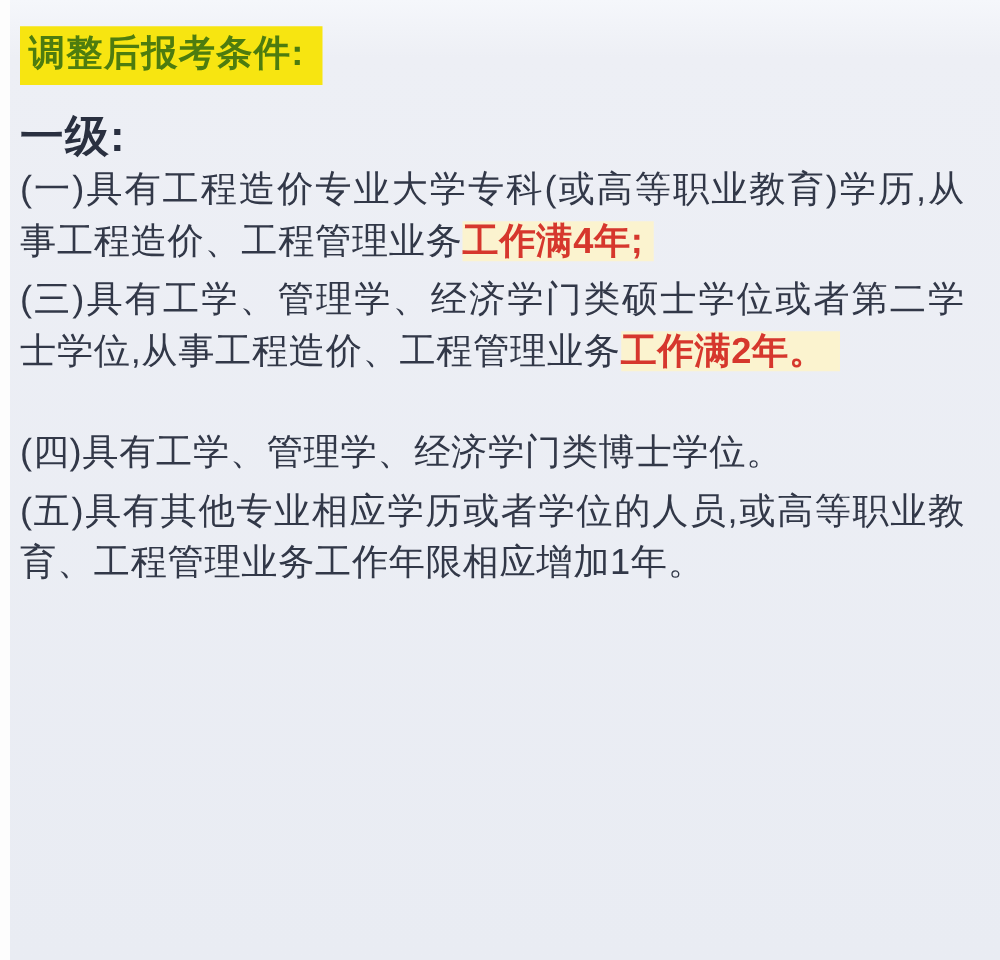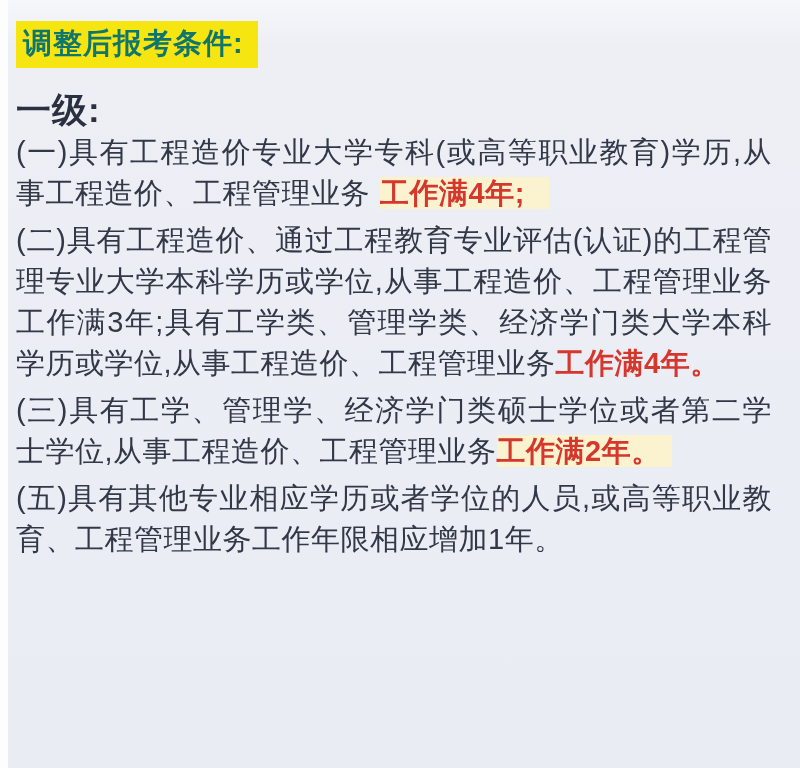--- a/index.html
+++ b/index.html
@@ -38,21 +38,21 @@
     letter-spacing: 0.5px;
     line-height: 41px;
     text-align: justify;
   }
   .title-row {
     line-height: 41px;
   }
   .title-mark {
     display: inline-block;
     background: #f7e511;
-    color: #0f766e;
+    color: #4d7c0f;
     font-weight: 700;
     padding: 2px 14px 4px 7px;
     letter-spacing: 1px;
   }
   .section {
     margin: 21px 0 2px 0;
     font-size: 35px;
     font-weight: 700;
     color: #2a3040;
     line-height: 41px;
@@ -64,22 +64,21 @@
   }
   .para.gap {
     margin-top: 40px;
   }
   .red {
     color: #d6372d;
     font-weight: 700;
   }
   .hl {
     background: #fbf3cf;
-    padding-right: 24px;
-    margin-left: 10px;
+    padding-right: 8px;
   }
   .hl-wide {
     background: #fbf3cf;
     padding-right: 11px;
   }
 </style>
 </head>
 <body>
 
 <div class="page">
@@ -88,21 +87,21 @@
 
     <div class="title-row">
       <span class="title-mark">调整后报考条件:</span>
     </div>
 
     <h2 class="section">一级:</h2>
 
     <p class="para"><span>(一)具有工程造价专业大学专科(或高等职业教育)学历,从事工程造价、工程管理业务</span><span class="red hl">工作满4年;</span></p>
 
 
-    <p class="para"><span>(二)具有工程造价、通过工程教育专业评估(认证)的工程管理专业大学本科学历或学位,从事工程造价、工程管理业务工作满3年;具有工学类、管理学类、经济学门类大学本科学历或学位,从事工程造价、工程管理业务</span><span class="red">工作满4年。</span></p>
 
     <p class="para"><span>(三)具有工学、管理学、经济学门类硕士学位或者第二学士学位,从事工程造价、工程管理业务</span><span class="red hl-wide">工作满2年。</span></p>
 
+    <p class="para gap"><span>(四)具有工学、管理学、经济学门类博士学位。</span></p>
 
     <p class="para"><span>(五)具有其他专业相应学历或者学位的人员,或高等职业教育、工程管理业务工作年限相应增加1年。</span></p>
 
   </div>
 </div>
 
 </body></html>

